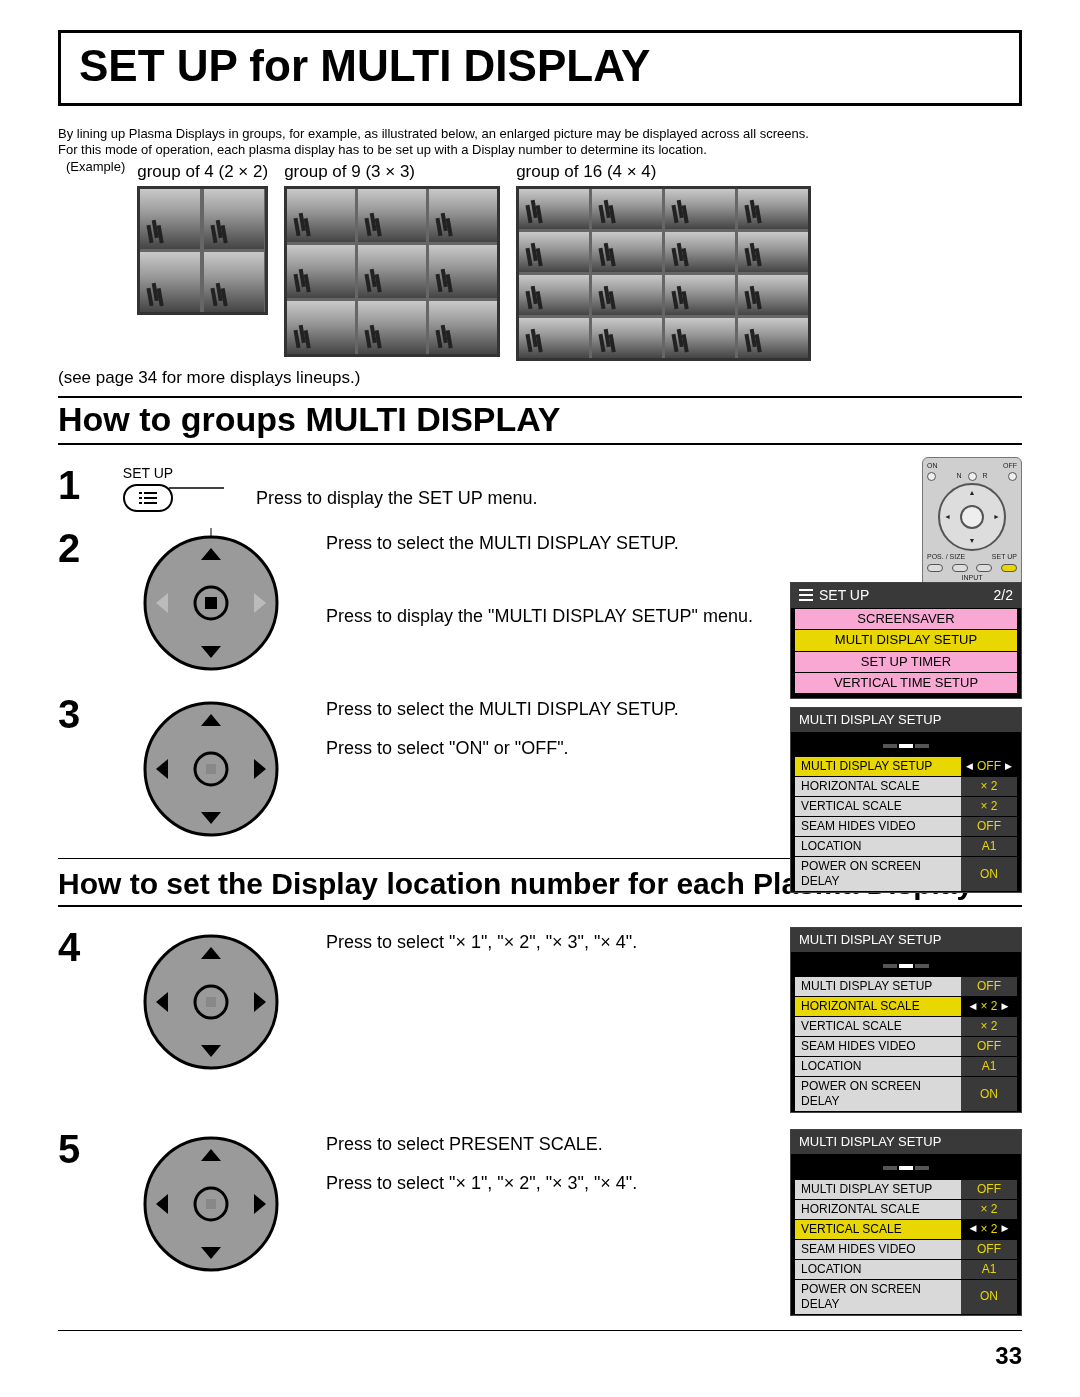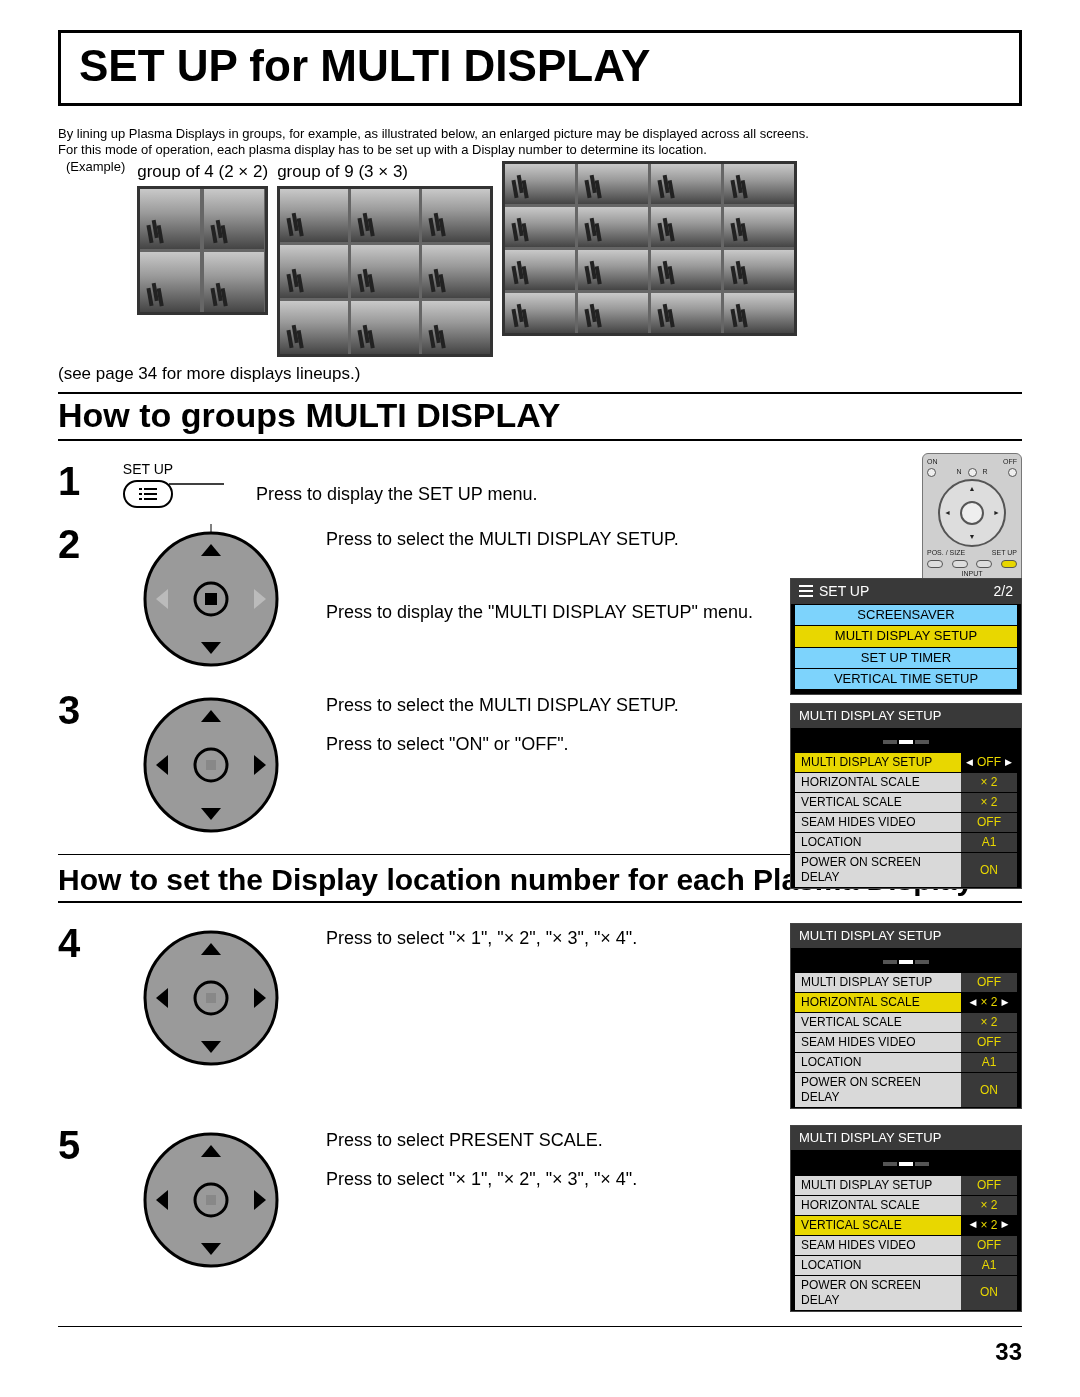--- a/index.html
+++ b/index.html
@@ -23,21 +23,21 @@
   }
   .title-box h1 {
     font-size: 44px;
     font-weight: bold;
     margin: 0;
   }
   .intro { font-size: 13px; }
   .example-label { display: inline-block; margin-left: 8px; }
   .groups-row {
     display: flex;
-    gap: 9px;
+    gap: 16px;
     align-items: flex-start;
     margin-top: 2px;
   }
   .group { }
   .group-label { font-size: 17px; margin-bottom: 4px; text-align: left; }
   .tv-grid {
     background: #666;
     border: 3px solid #333;
     display: grid;
     gap: 3px;
@@ -132,21 +132,21 @@
     display:flex;
     align-items:center;
     justify-content:space-between;
     font-size: 14px;
   }
   .osd-header .ham {
     display:inline-flex;align-items:center;gap:6px;
   }
   .osd-header .ham svg{width:14px;height:12px;}
   .osd-item {
-    background:#7dd3fc;
+    background:#f9a8d4;
     color:#000;
     text-align:center;
     font-size:13px;
     padding:2px 0;
     margin:1px 4px;
   }
   .osd-item.sel { background:#e8d700; }
   .osd-table-row{
     display:flex;
     font-size:12px;
@@ -243,20 +243,21 @@
             <div class="tv-cell"></div>
             <div class="tv-cell"></div>
             <div class="tv-cell"></div>
             <div class="tv-cell"></div>
             <div class="tv-cell"></div>
             <div class="tv-cell"></div>
             <div class="tv-cell"></div>
           </div>
       </div>
       <div class="group g16">
+        <div class="group-label">group of 16 (4 × 4)</div>
         <div class="tv-grid">
             <div class="tv-cell"></div>
             <div class="tv-cell"></div>
             <div class="tv-cell"></div>
             <div class="tv-cell"></div>
             <div class="tv-cell"></div>
             <div class="tv-cell"></div>
             <div class="tv-cell"></div>
             <div class="tv-cell"></div>
             <div class="tv-cell"></div>

